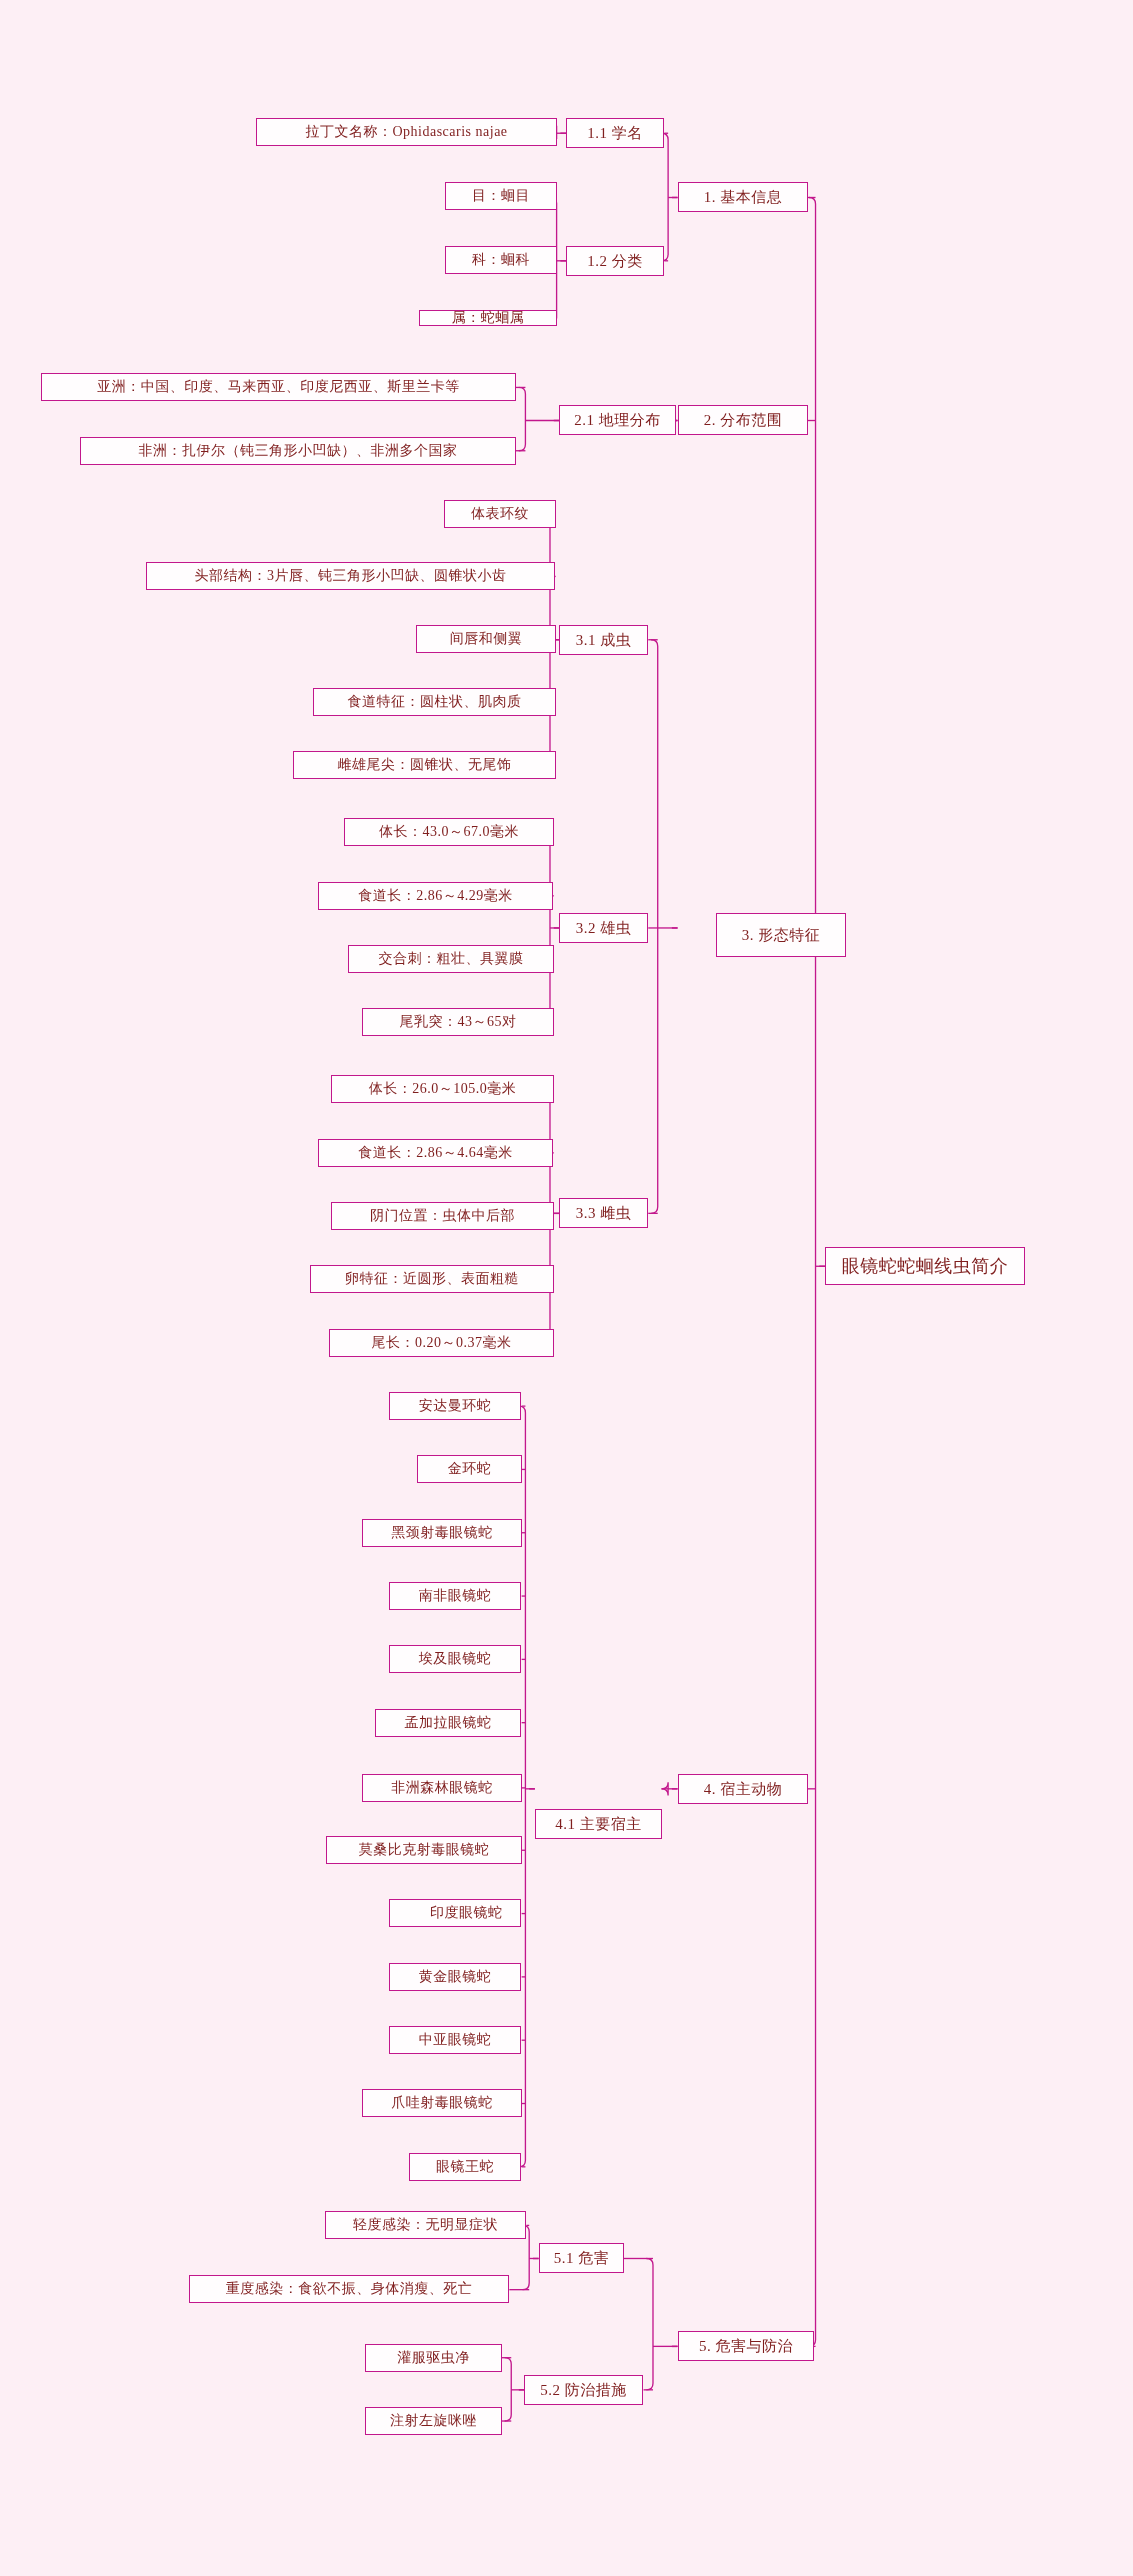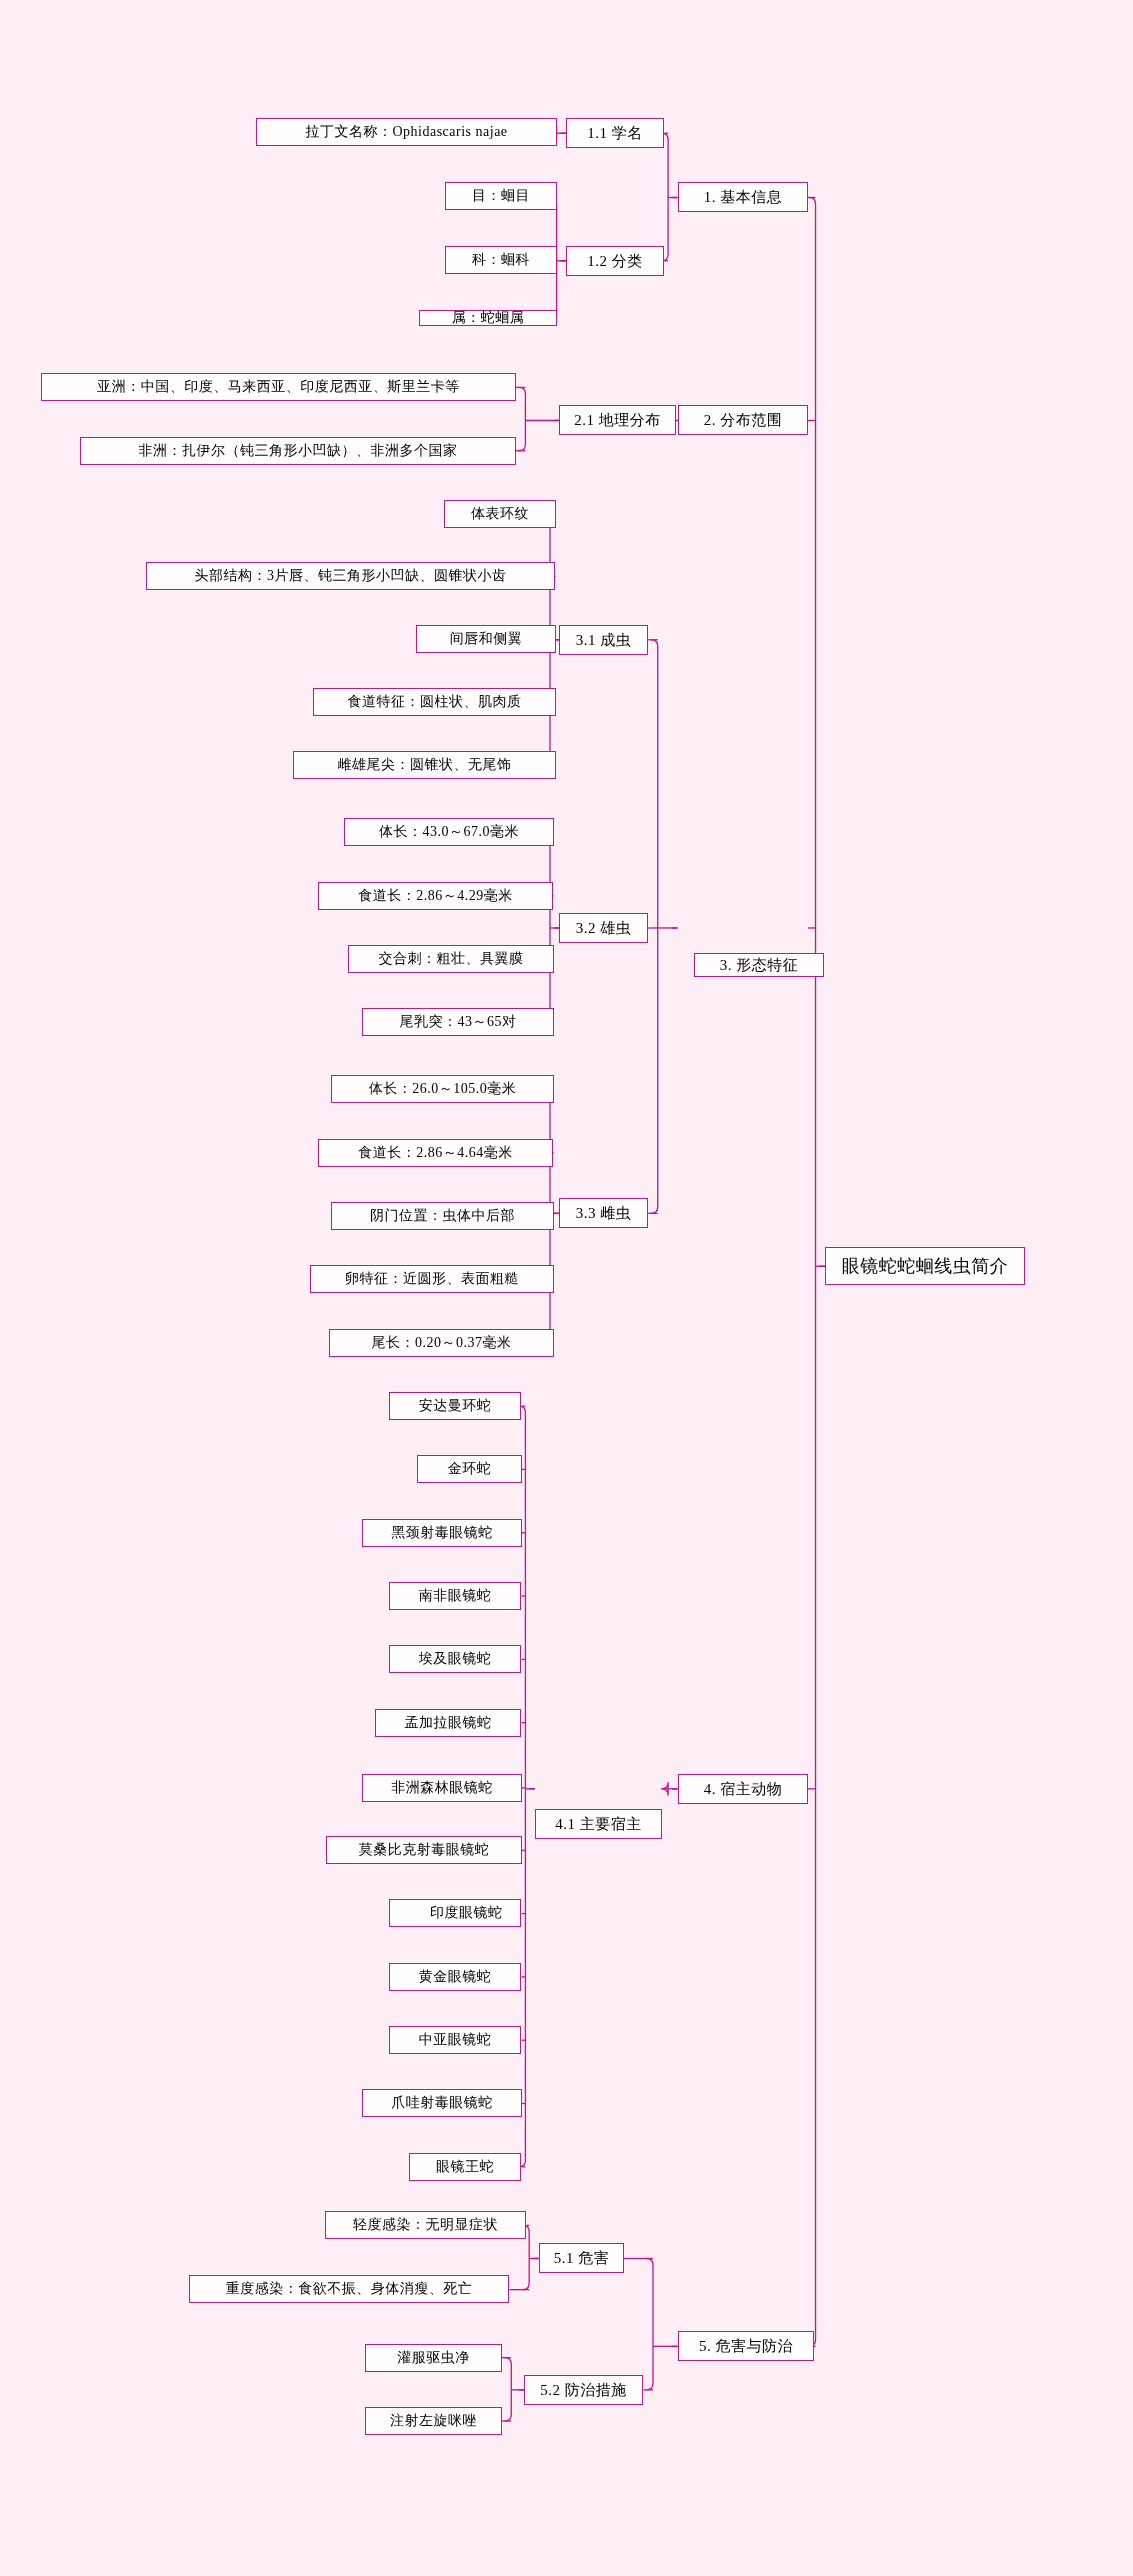--- a/index.html
+++ b/index.html
@@ -25,21 +25,21 @@
     left: 0; top: 0;
     width: 1134px;
     height: 2576px;
     pointer-events: none;
   }
   .node {
     position: absolute;
     box-sizing: border-box;
     background: #fffdfe;
     border: 1.9px solid #c2178c;
-    color: #000000;
+    color: #7f1d1d;
     display: flex;
     align-items: center;
     justify-content: center;
     white-space: nowrap;
     letter-spacing: 0.5px;
     line-height: 1;
     padding: 0 9.4px;
   }
   .node.lv3 { font-size: 14px; height: 28px; }
   .node.lv2 { font-size: 15px; height: 30px; }
@@ -154,21 +154,21 @@
       <div class="node lv2" style="left: 566px; top: 118px; width: 98px; height: 30px; text-align: right;">1.1 学名</div>
       <div class="node lv3" style="left: 256px; top: 118px; width: 301px; height: 28px;">拉丁文名称：Ophidascaris najae</div>
       <div class="node lv2" style="left: 566px; top: 246px; width: 98px; height: 30px;">1.2 分类</div>
       <div class="node lv3" style="left: 445px; top: 182px; width: 112px; height: 28px;">目：蛔目</div>
       <div class="node lv3" style="left: 445px; top: 246px; width: 112px; height: 28px;">科：蛔科</div>
       <div class="node lv3" style="left: 419px; top: 310px; width: 138px; height: 16px;">属：蛇蛔属</div>
       <div class="node lv1" style="left: 678px; top: 405px; width: 130px; height: 30px;">2. 分布范围</div>
       <div class="node lv2" style="left: 559px; top: 405px; width: 117px; height: 30px;">2.1 地理分布</div>
       <div class="node lv3" style="left: 41px; top: 373px; width: 475px; height: 28px;">亚洲：中国、印度、马来西亚、印度尼西亚、斯里兰卡等</div>
       <div class="node lv3" style="left: 80px; top: 437px; width: 436px; height: 28px;">非洲：扎伊尔（钝三角形小凹缺）、非洲多个国家</div>
-      <div class="node lv1" style="left: 694px; top: 913px; width: 130px; height: 24px; margin-top: 40px;">3. 形态特征</div>
+      <div class="node lv1" style="left: 716px; top: 913px; width: 130px; height: 44px;">3. 形态特征</div>
       <div class="node lv2" style="left: 559px; top: 625px; width: 89px; height: 30px;">3.1 成虫</div>
       <div class="node lv3" style="left: 444px; top: 500px; width: 112px; height: 28px;">体表环纹</div>
       <div class="node lv3" style="left: 146px; top: 562px; width: 409px; height: 28px;">头部结构：3片唇、钝三角形小凹缺、圆锥状小齿</div>
       <div class="node lv3" style="left: 416px; top: 625px; width: 140px; height: 28px;">间唇和侧翼</div>
       <div class="node lv3" style="left: 313px; top: 688px; width: 243px; height: 28px;">食道特征：圆柱状、肌肉质</div>
       <div class="node lv3" style="left: 293px; top: 751px; width: 263px; height: 28px;">雌雄尾尖：圆锥状、无尾饰</div>
       <div class="node lv2" style="left: 559px; top: 913px; width: 89px; height: 30px;">3.2 雄虫</div>
       <div class="node lv3" style="left: 344px; top: 818px; width: 210px; height: 28px;">体长：43.0～67.0毫米</div>
       <div class="node lv3" style="left: 318px; top: 882px; width: 235px; height: 28px;">食道长：2.86～4.29毫米</div>
       <div class="node lv3" style="left: 348px; top: 945px; width: 206px; height: 28px;">交合刺：粗壮、具翼膜</div>

